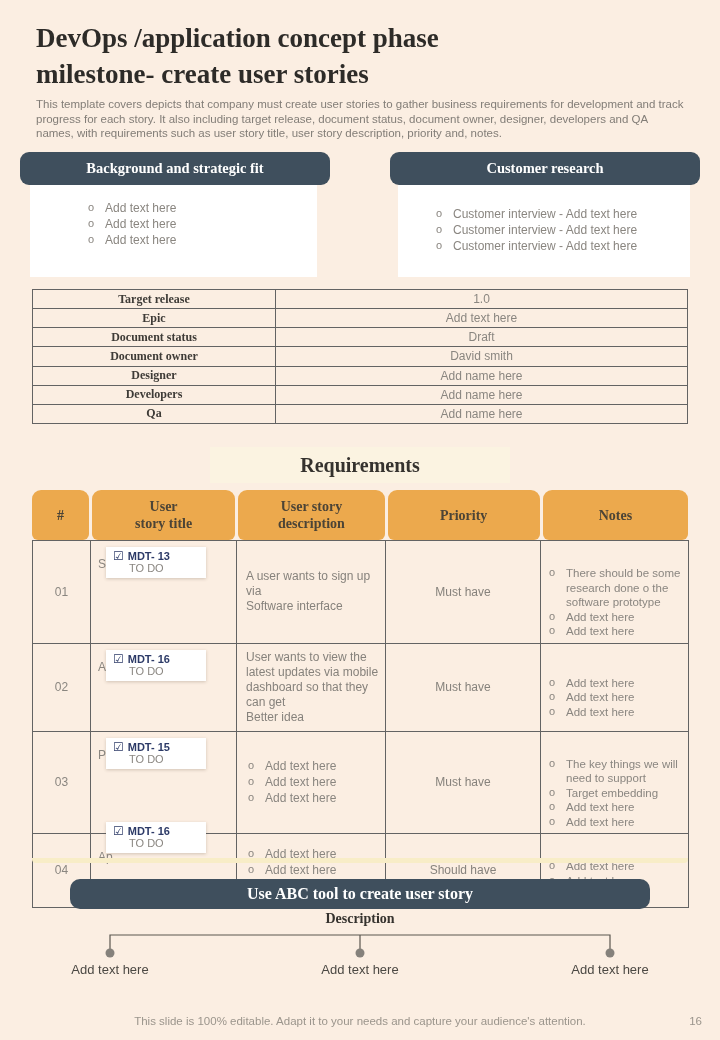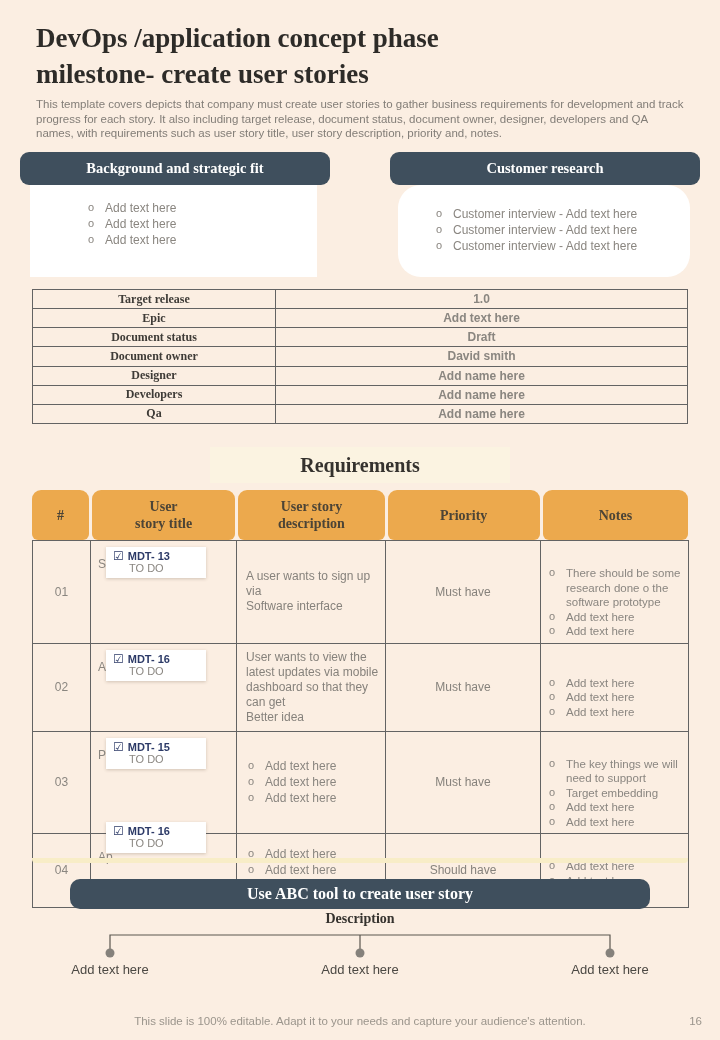--- a/index.html
+++ b/index.html
@@ -24,32 +24,32 @@
     position:absolute; top:152px; height:33px; border-radius:9px;
     background:#3f4f5d; color:#ffffff; display:flex; align-items:center; justify-content:center;
     font-family:"Liberation Serif", serif; font-weight:bold; font-size:14.5px;
   }
   .panel-hdr.left{ left:20px; width:310px; }
   .panel-hdr.right{ left:390px; width:310px; }
   .panel-body{
     position:absolute; top:185px; height:92px; background:#ffffff;
   }
   .panel-body.left{ left:30px; width:287px; padding:15px 0 0 56px; }
-  .panel-body.right{ left:398px; width:292px; padding:21px 0 0 36px;border-radius:23px; }
+  .panel-body.right{ left:398px; width:292px; padding:21px 0 0 36px; }
   ul.olist{ list-style:none; }
   ul.olist li{
     position:relative; padding-left:19px; font-size:12px; line-height:16px; color:#8a8680;
   }
   ul.olist li::before{ content:"o"; position:absolute; left:2px; top:-1px; font-size:11px; color:#8a8680; }
   
   table.info{
     position:absolute; left:32px; top:289px; width:656px; height:135px;
     border-collapse:collapse; table-layout:fixed;
   }
-  table.info td{ border:1px solid #636363; height:19px; text-align:center; vertical-align:middle;font-weight:bold; }
+  table.info td{ border:1px solid #636363; height:19px; text-align:center; vertical-align:middle; }
   table.info td.lbl{
     width:243px; font-family:"Liberation Serif", serif; font-weight:bold;
     font-size:12px; color:#3e3b37;
   }
   table.info td.val{ font-size:12px; color:#8a8680; }
   
   .req-title-box{
     position:absolute; left:210px; top:447px; width:300px; height:36px;
     background:#fbf3e1; display:flex; align-items:center; justify-content:center;
     font-family:"Liberation Serif", serif; font-weight:bold; font-size:20px; color:#35322e;

